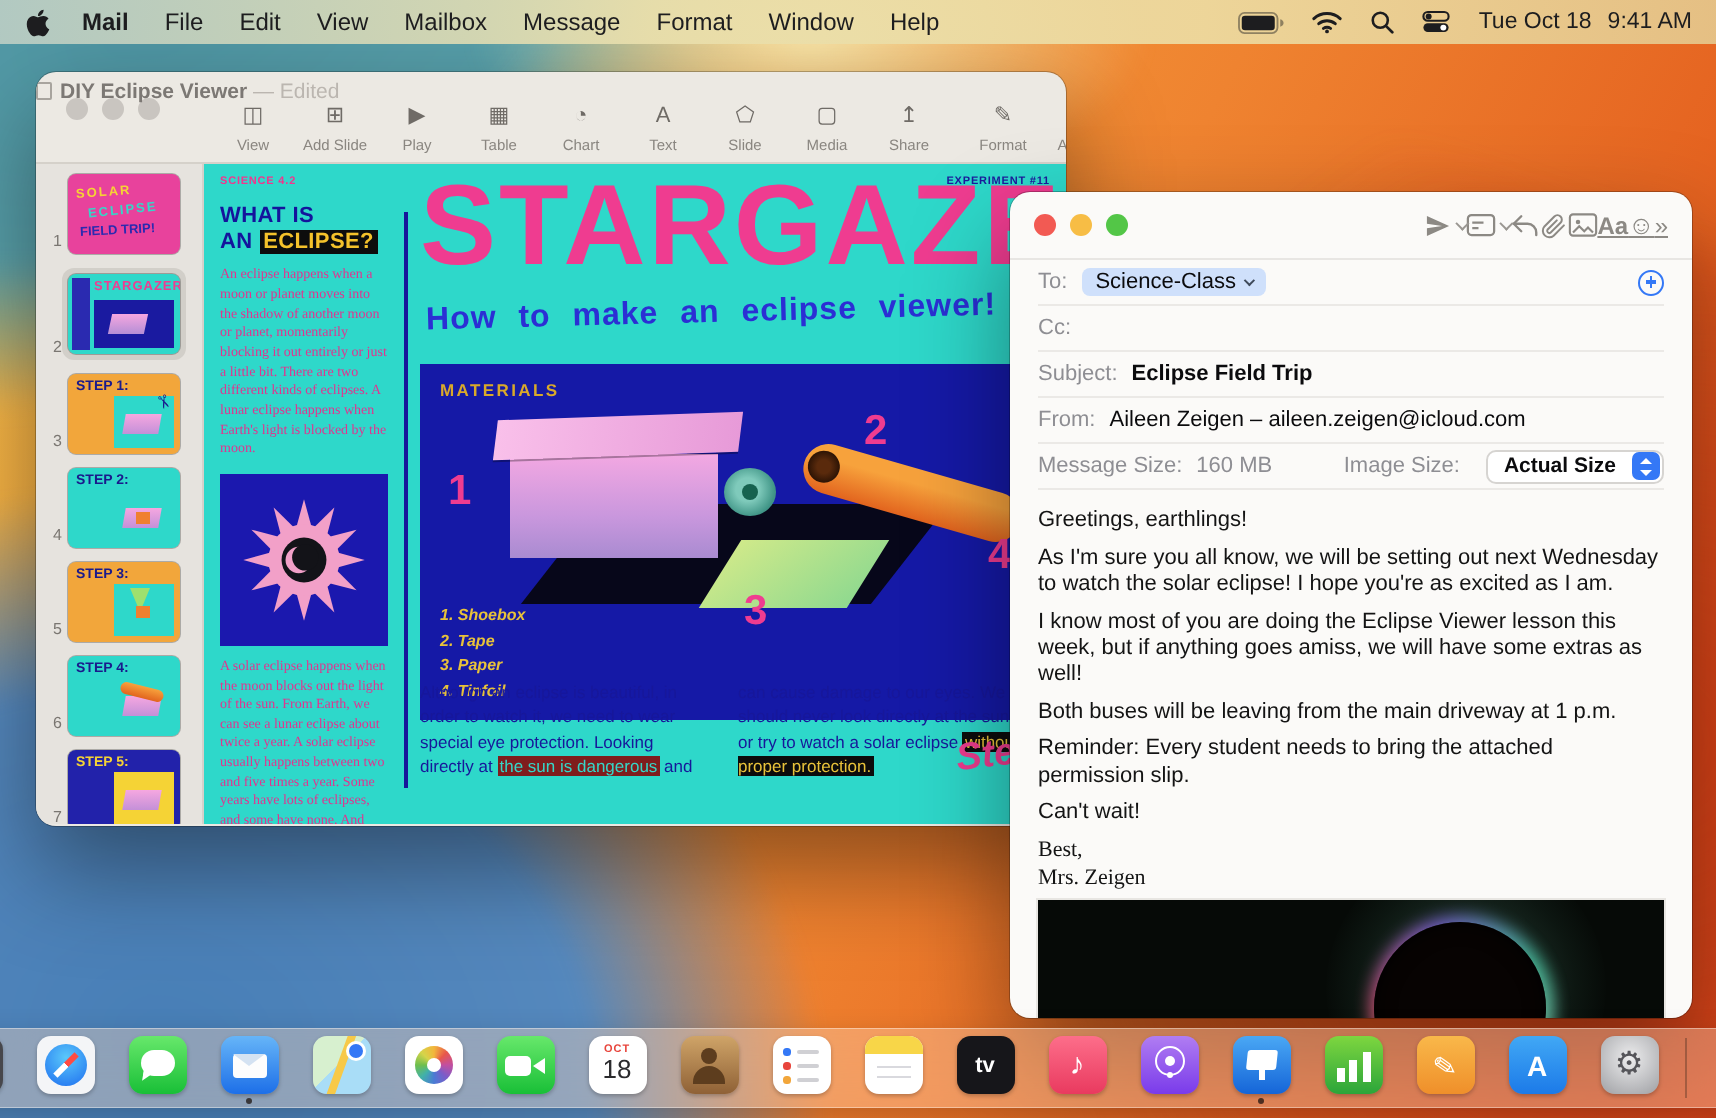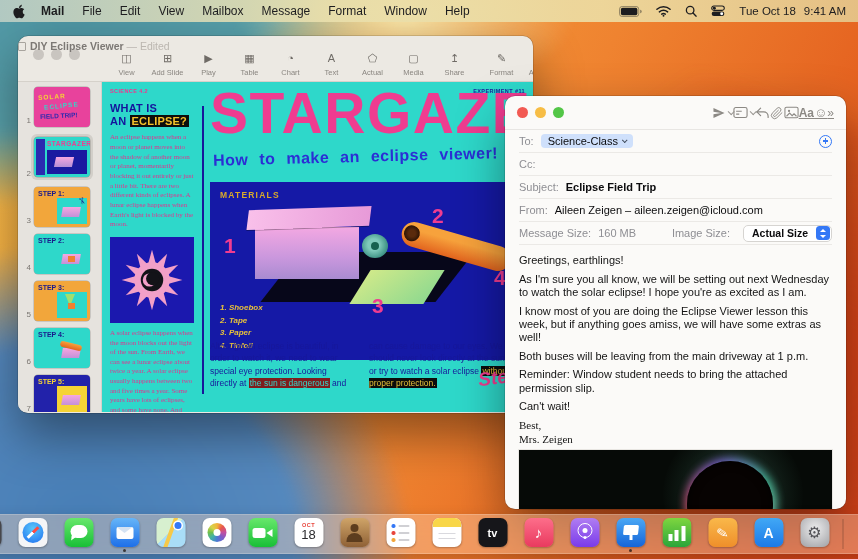--- a/index.html
+++ b/index.html
@@ -297,21 +297,21 @@
               <span class="l">Chart</span>
             </span>
 
             <span class="kn-tb-item">
               <span class="g">A</span>
               <span class="l">Text</span>
             </span>
 
             <span class="kn-tb-item">
               <span class="g">⬠</span>
-              <span class="l">Actual</span>
+              <span class="l">Slide</span>
             </span>
 
             <span class="kn-tb-item">
               <span class="g">▢</span>
               <span class="l">Media</span>
             </span>
 
             <span class="kn-tb-item">
               <span class="g">↥</span>
               <span class="l">Share</span>
@@ -547,21 +547,21 @@
         </span>
       </span>
     </div>
     <div class="ml-body">
       <div>
 
       <p>Greetings, earthlings!</p>
           <p>As I'm sure you all know, we will be setting out next Wednesday to watch the solar eclipse! I hope you're as excited as I am.</p>
           <p>I know most of you are doing the Eclipse Viewer lesson this week, but if anything goes amiss, we will have some extras as well!</p>
           <p>Both buses will be leaving from the main driveway at 1 p.m.</p>
-          <p>Reminder: Window student needs to bring the attached permission slip.</p>
+          <p>Reminder: Every student needs to bring the attached permission slip.</p>
           <p>Can't wait!</p>
         </div>
       <div class="ml-sig">
         <div>Best,</div>
         <div>Mrs. Zeigen</div>
       </div>
     </div>
     <div class="eclipse">
       <span class="ec-corona"></span>
       <span class="ec-ring"></span>

